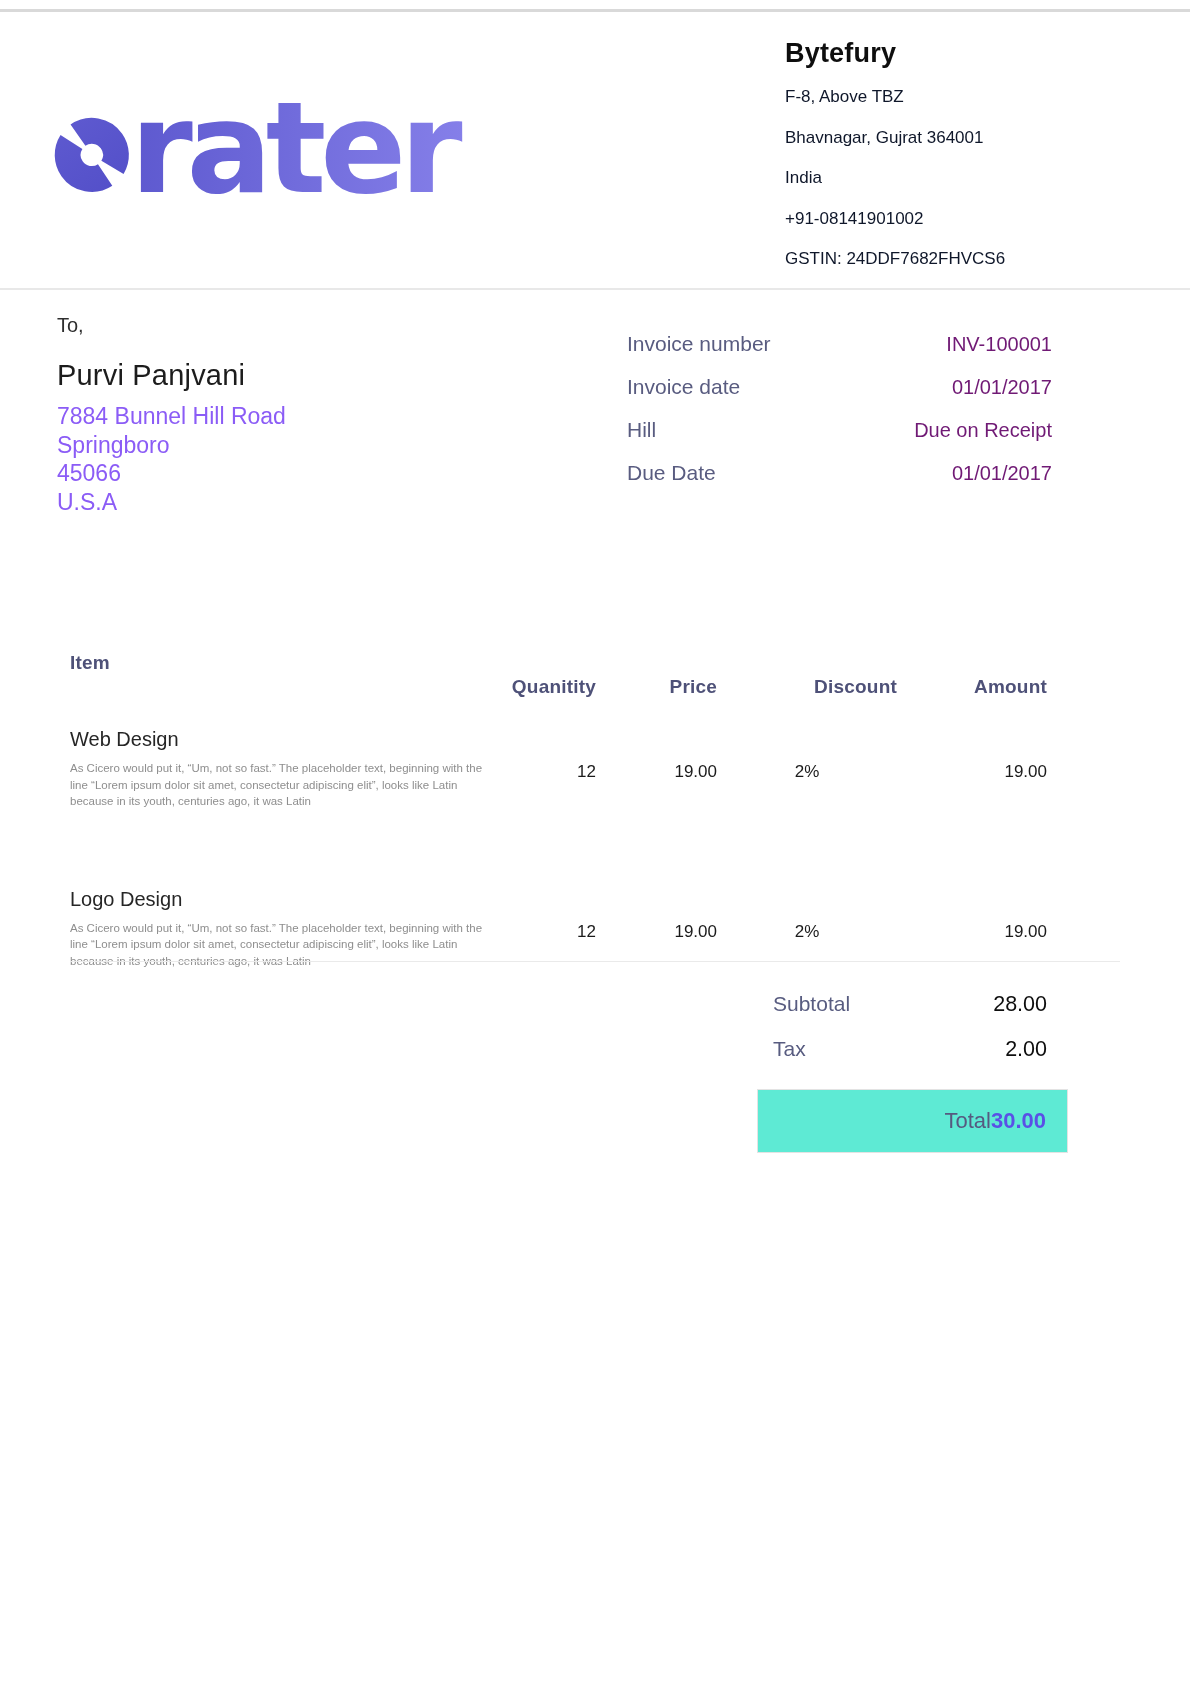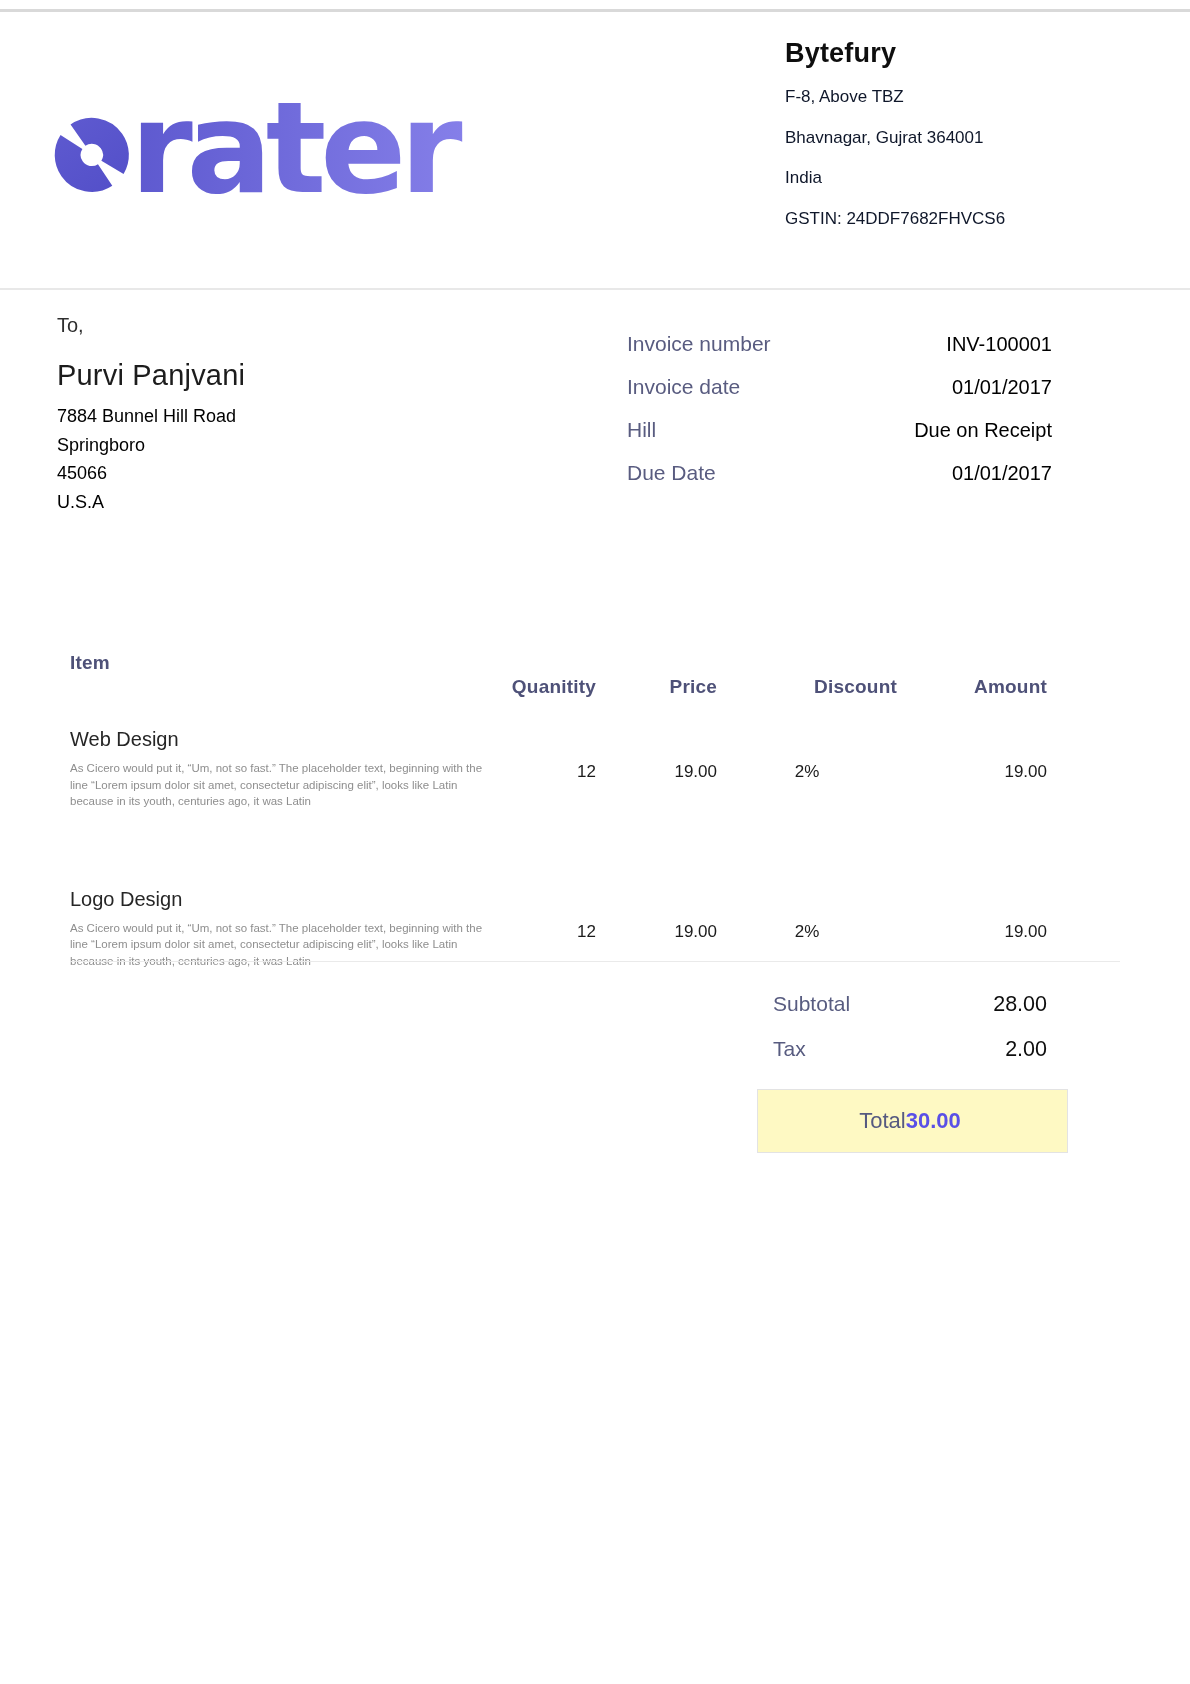--- a/index.html
+++ b/index.html
@@ -22,27 +22,27 @@
   
   .company { position:absolute; left:785px; top:38px; width:360px; }
   .company-name { font-size:27px; font-weight:bold; color:#0e0e0e; letter-spacing:0.2px; margin-bottom:14px; }
   .company-line { font-size:17px; color:#0f172a; line-height:28.6px;margin-top:12px; }
 
   
   .bill-to { position:absolute; left:57px; top:314px; width:420px; }
   .to-label { font-size:20px; color:#2e2e2e; }
   .to-name { font-size:29px; font-weight:500; color:#1c1c1c; margin-top:22px; letter-spacing:0.2px; }
   .to-addr { margin-top:10px; }
-  .to-line { font-size:18px; color:#000000; line-height:28.6px; }
+  .to-line { font-size:23px; color:#8b5cf6; line-height:28.6px; }
 
   
   .meta { position:absolute; left:627px; right:138px; top:332px; }
   .meta-row { display:flex; justify-content:space-between; align-items:baseline; margin-bottom:19px; }
   .meta-label { font-size:21px; color:#595c80; }
-  .meta-value { font-size:20px; font-weight:500; color:#000000; }
+  .meta-value { font-size:20px; font-weight:500; color:#701a75; }
 
   
   .items { position:absolute; left:70px; top:652px; width:977px; }
   .tgrid { display:grid; grid-template-columns:420px 106px 121px 180px 150px; }
   .th { font-size:19px; font-weight:bold; color:#4e5178; letter-spacing:0.2px; }
   .th.num { text-align:right;margin-top:24px; }
   .item-row { margin-top:30px; }
   .item-row.second { margin-top:78px; }
   .item-name { font-size:20px; font-weight:500; color:#262626; }
   .item-desc { margin-top:9px; font-size:11.5px; color:#8e8e8e; line-height:16.5px; padding-right:6px; }
@@ -52,23 +52,23 @@
   .table-rule { position:absolute; left:70px; right:70px; top:961px; height:1px; background:#eaeaea; }
 
   
   .totals { position:absolute; right:122px; top:992px; width:311px; }
   .tot-row { display:flex; justify-content:space-between; align-items:baseline; padding:0 21px 0 16px; margin-bottom:20px; }
   .tot-label { font-size:21px; color:#585c80; }
   .tot-value { font-size:21.5px; font-weight:normal; color:#0e0e0e; }
   .total-box {
     margin-top:27px;
     border:1px solid #e3e3e3;
-    background:#fef9c3;
+    background:#5eead4;
     padding:18px 21px 18px 16px;
-    display:flex; justify-content:center; align-items:baseline;
+    display:flex; justify-content:flex-end; align-items:baseline;
   }
   .total-box .tot-label { font-size:22px; color:#565a80; }
   .grand-total { font-size:22px; font-weight:bold; }
 </style>
 </head>
 <body>
 
 <div class="page">
 
   <div class="top-rule"></div>
@@ -84,20 +84,21 @@
       <circle cx="45" cy="104" r="27" fill="none" stroke="url(#lg)" stroke-width="29" stroke-dasharray="73 12" transform="rotate(-125 45 104)"></circle>
       <text x="88" y="145" font-family="'DejaVu Sans', sans-serif" font-weight="bold" font-size="142" letter-spacing="-7" fill="url(#lg)">rater</text>
     </svg>
   </div>
 
   <div class="company">
     <div class="company-name">Bytefury</div>
     <div class="company-line">F-8, Above TBZ</div>
     <div class="company-line">Bhavnagar, Gujrat 364001</div>
     <div class="company-line">India</div>
+    <div class="company-line">+91-08141901002</div>
     <div class="company-line">GSTIN: 24DDF7682FHVCS6</div>
   </div>
 
   <div class="header-sep"></div>
 
   <div class="bill-to">
     <div class="to-label">To,</div>
     <div class="to-name">Purvi Panjvani</div>
     <div class="to-addr">
       <div class="to-line">7884 Bunnel Hill Road</div>

